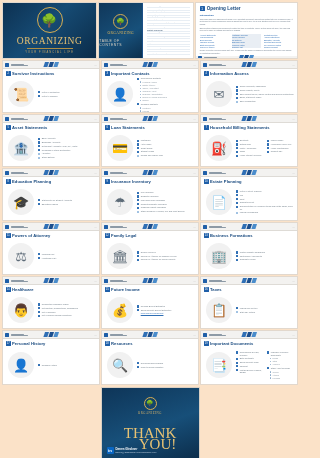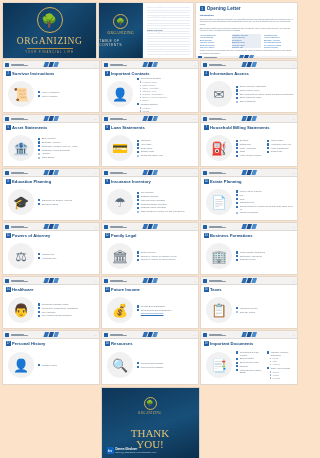--- a/index.html
+++ b/index.html
@@ -159,21 +159,21 @@
     border:0.5px solid #d9cfc3;box-sizing:border-box;
   }
   .thanks .emblem{
     width:11px;height:11px;border-radius:50%;border:0.6px solid #d8ae52;
     display:flex;align-items:center;justify-content:center;margin-bottom:1px;
   }
   .thanks .tree{font-size:6px;color:#e2b95e;line-height:1;}
   .thanks .brand{font-size:3px;letter-spacing:.5px;color:#d9b469;font-family:"Liberation Serif",serif;}
   .thanks .ty{
     font-family:"Liberation Serif",serif;
-    font-size:11px;line-height:11px;color:#e7c273;text-align:center;margin-top:13px;
+    font-size:15px;line-height:11px;color:#e7c273;text-align:right;margin-top:13px;
   }
   .thanks .li{
     position:absolute;left:5px;bottom:4px;display:flex;align-items:center;gap:2px;
   }
   .thanks .liicon{
     width:7px;height:7px;background:#0a66c2;color:#fff;border-radius:1px;
     font-size:4.4px;font-weight:bold;display:flex;align-items:center;justify-content:center;
     font-family:"Liberation Sans",sans-serif;
   }
   .thanks .liname{font-size:2.8px;color:#ffffff;font-weight:bold;line-height:3.2px;}

